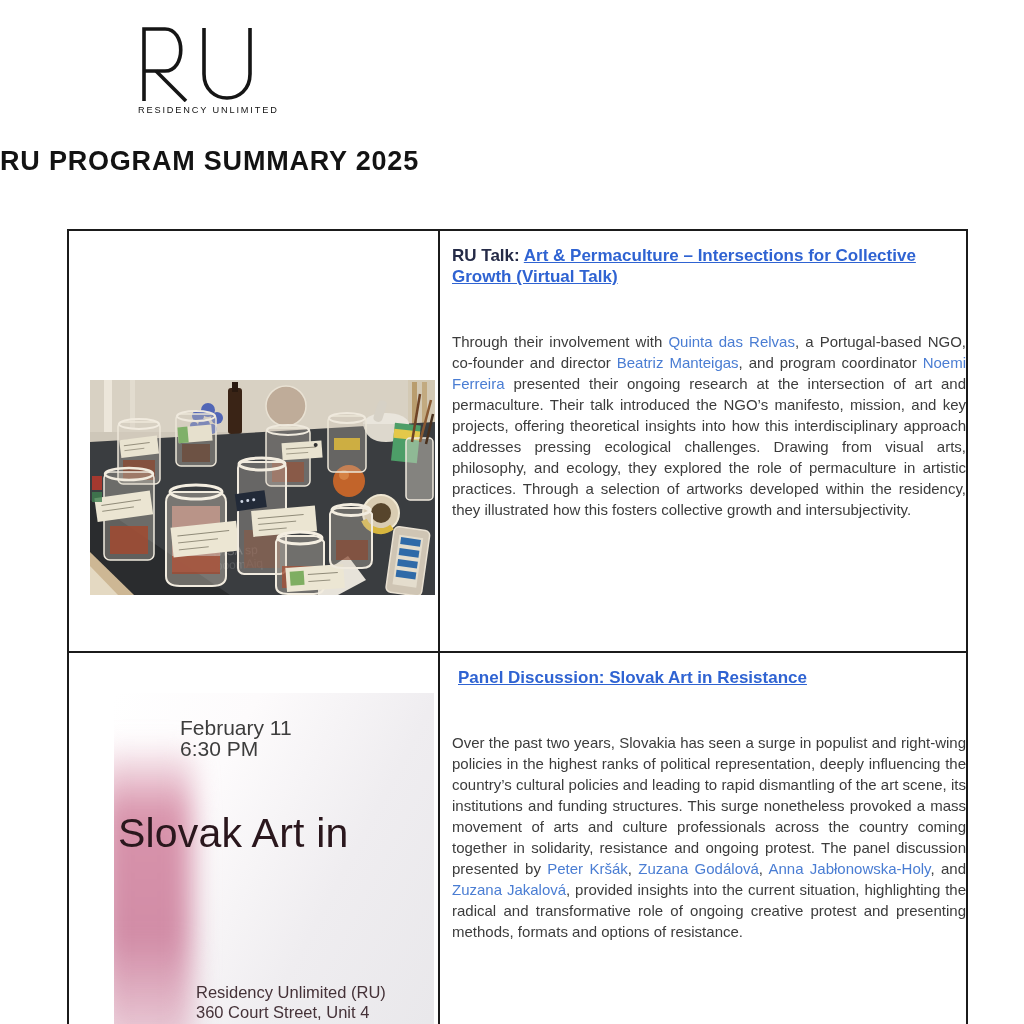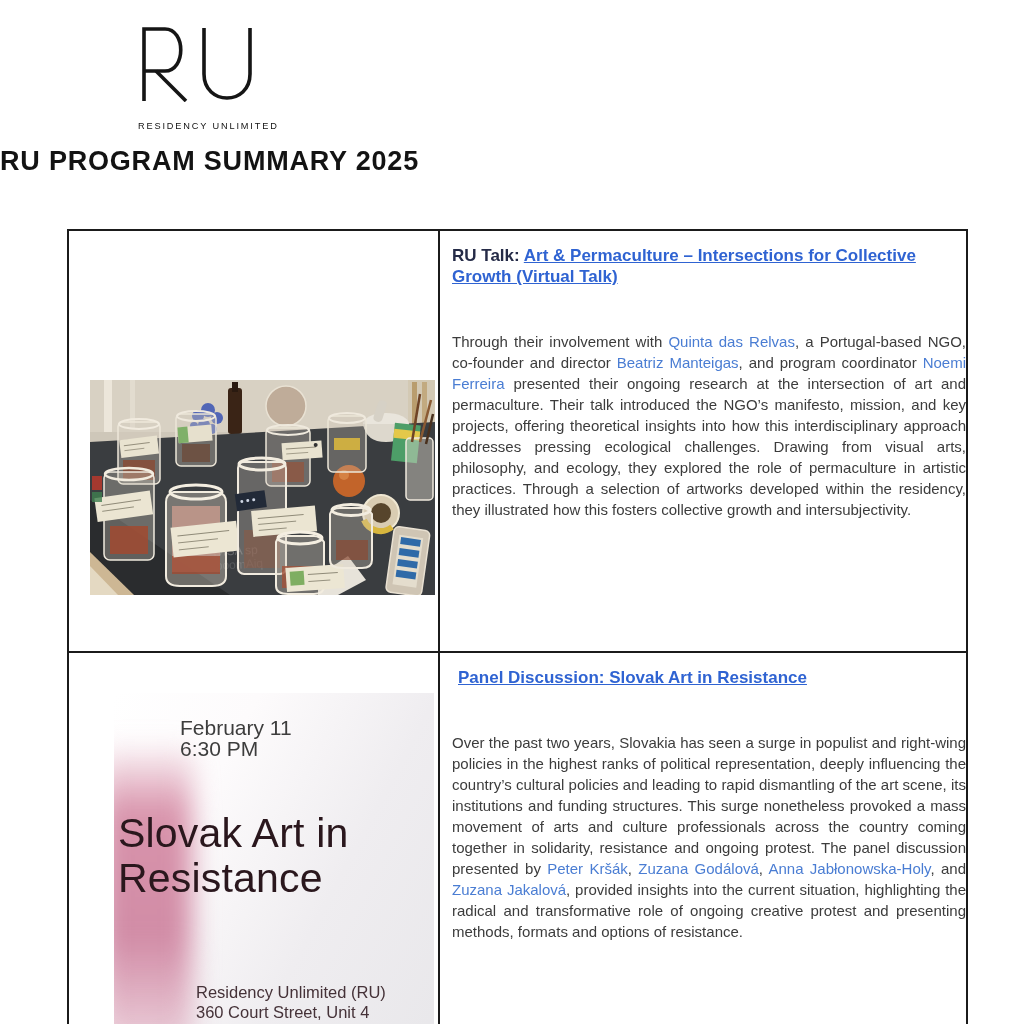--- a/index.html
+++ b/index.html
@@ -3,21 +3,21 @@
 <meta charset="utf-8">
 <style>
   html,body{margin:0;padding:0;background:#ffffff;}
   body{width:1024px;height:1024px;overflow:hidden;position:relative;
        font-family:"Liberation Sans",sans-serif;color:#3c3c3c;}
   .page{position:absolute;inset:0;background:#fff;}
 
   
   .logo{position:absolute;left:138px;top:26px;width:130px;}
   .logo svg{display:block;}
-  .logo-word{font-size:9.2px;letter-spacing:1.85px;color:#121212;margin-top:19px;white-space:nowrap;text-align:right;}
+  .logo-word{font-size:9.2px;letter-spacing:1.85px;color:#121212;margin-top:3px;white-space:nowrap;text-align:right;}
 
   
   .doc-title{position:absolute;left:0;top:146px;width:100%;
              font-size:27px;font-weight:bold;letter-spacing:0.8px;color:#131313;}
 
   
   .ptable{position:absolute;left:67px;top:229px;width:901px;height:830px;
           border:2px solid #1b1b1b;box-sizing:border-box;background:#fff;}
   .prow{display:flex;width:100%;box-sizing:border-box;}
   .row1{height:422px;border-bottom:2px solid #1b1b1b;}
@@ -253,21 +253,20 @@
     <div class="prow row2">
       <div class="cell-left">
         <div class="poster">
           <div class="poster-blob"></div>
           <div class="poster-date">
             <div>February 11</div>
             <div>6:30 PM</div>
           </div>
           <div class="poster-headline">
             <div>Slovak Art in</div>
-            <div>Resistance</div>
           </div>
           <div class="poster-address">
             <div>Residency Unlimited (RU)</div>
             <div>360 Court Street, Unit 4</div>
             <div>Brooklyn, NY 11231</div>
           </div>
         </div>
       </div>
       <div class="cell-right">
         <p class="entry-heading"><span class="hlink">Panel Discussion: Slovak Art in Resistance</span></p>

